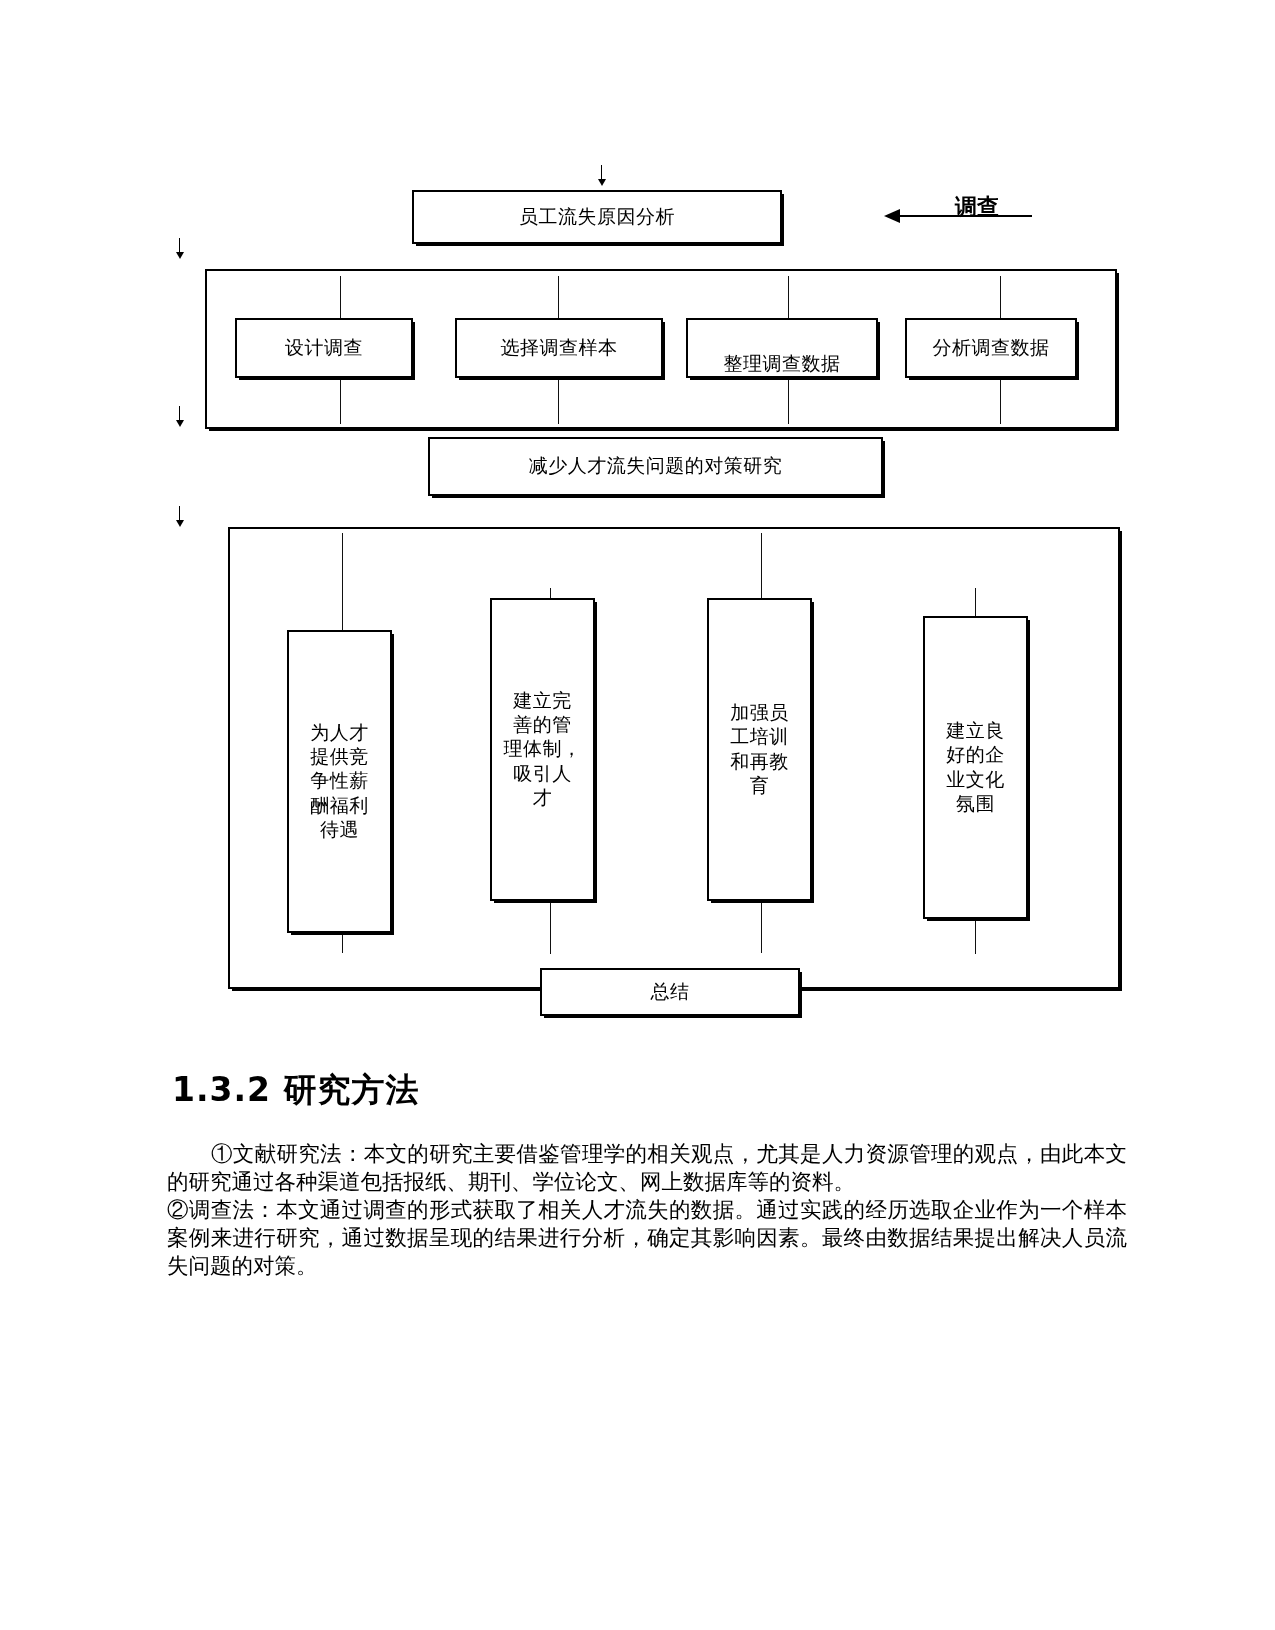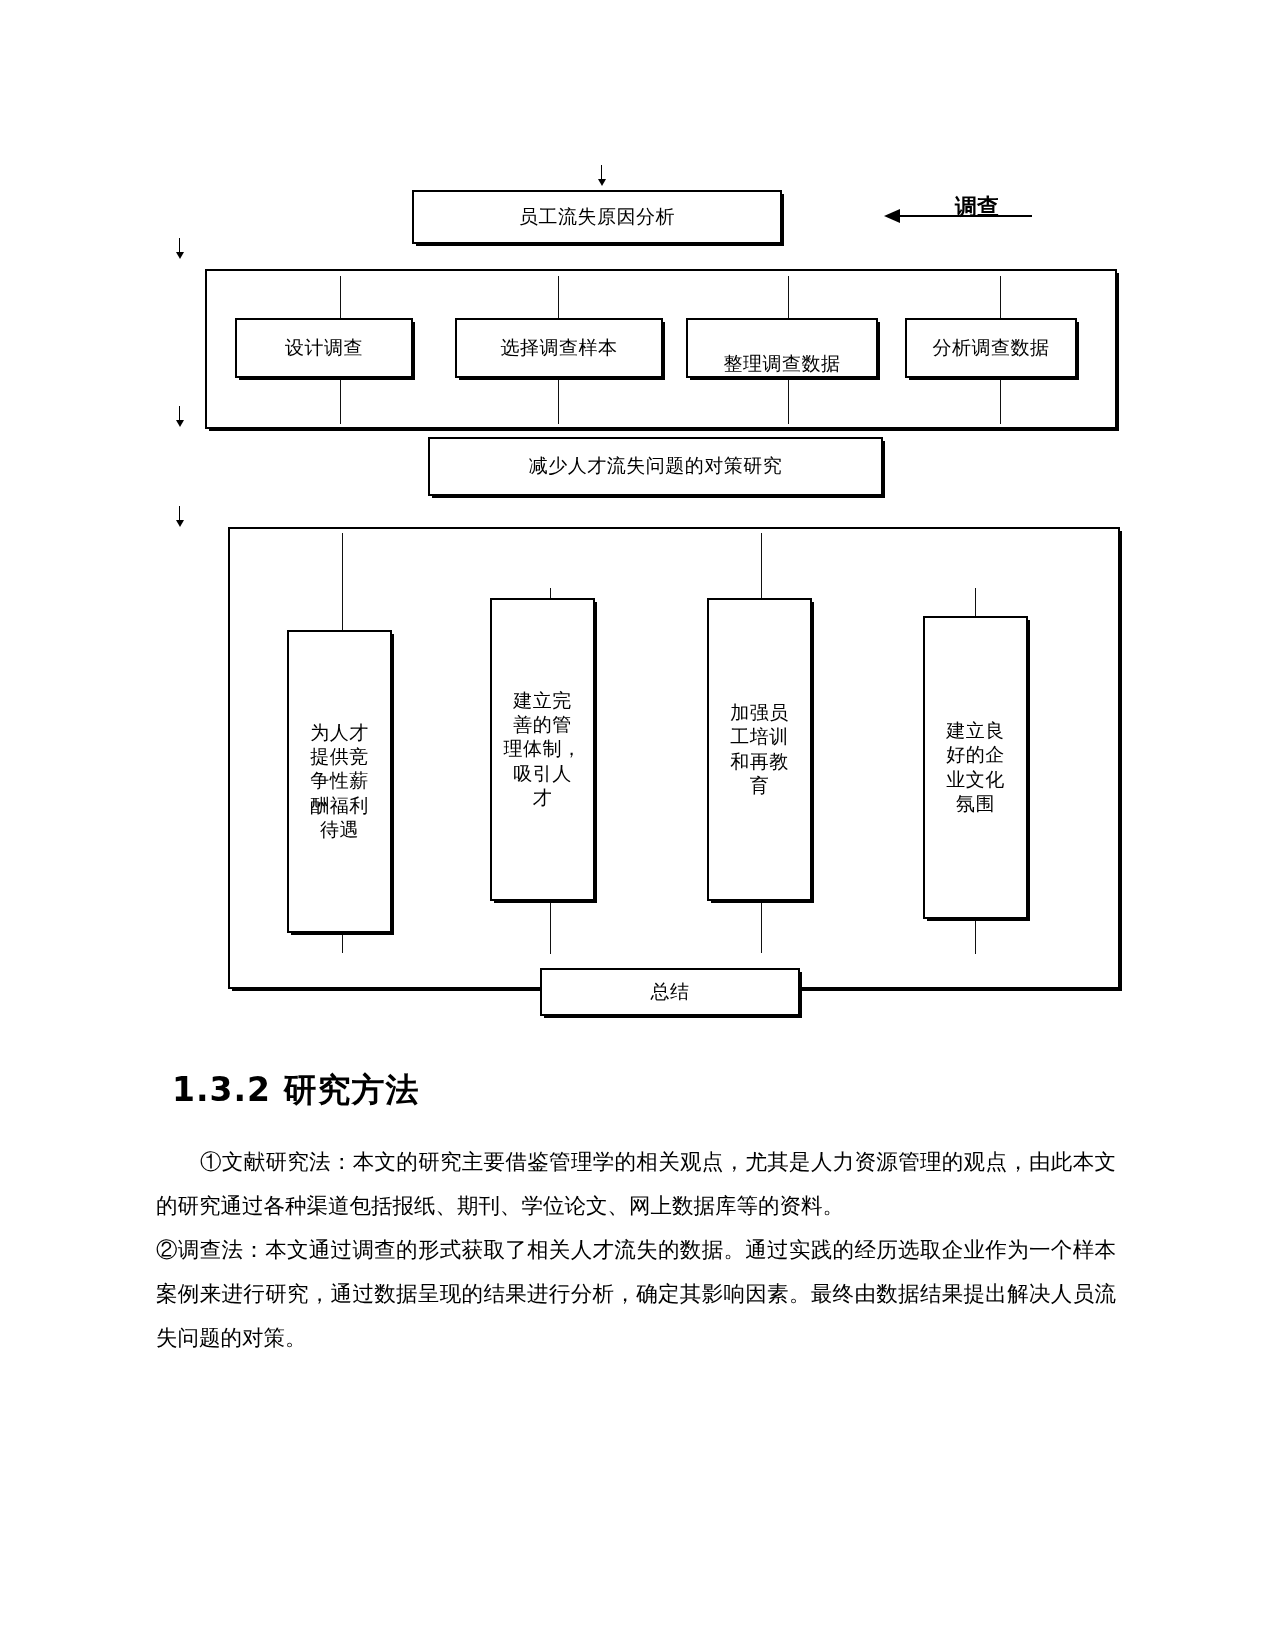--- a/index.html
+++ b/index.html
@@ -117,25 +117,25 @@
     left: 172px;
     top: 1068px;
     font-family: "DejaVu Sans", "Liberation Sans", sans-serif;
     font-weight: 700;
     font-size: 33px;
     letter-spacing: 1px;
     white-space: nowrap;
   }
   #body-text {
     position: absolute;
-    left: 156px;
+    left: 167px;
     top: 1140px;
     width: 960px;
     font-size: 21.5px;
-    line-height: 44px;
+    line-height: 28px;
     font-family: "Liberation Serif", "DejaVu Serif", serif;
     text-align: justify;
   }
   #body-text p { margin: 0; }
   #body-text .indent { text-indent: 44px; }
 </style>
 </head>
 <body>
 
 <div id="diagram">

